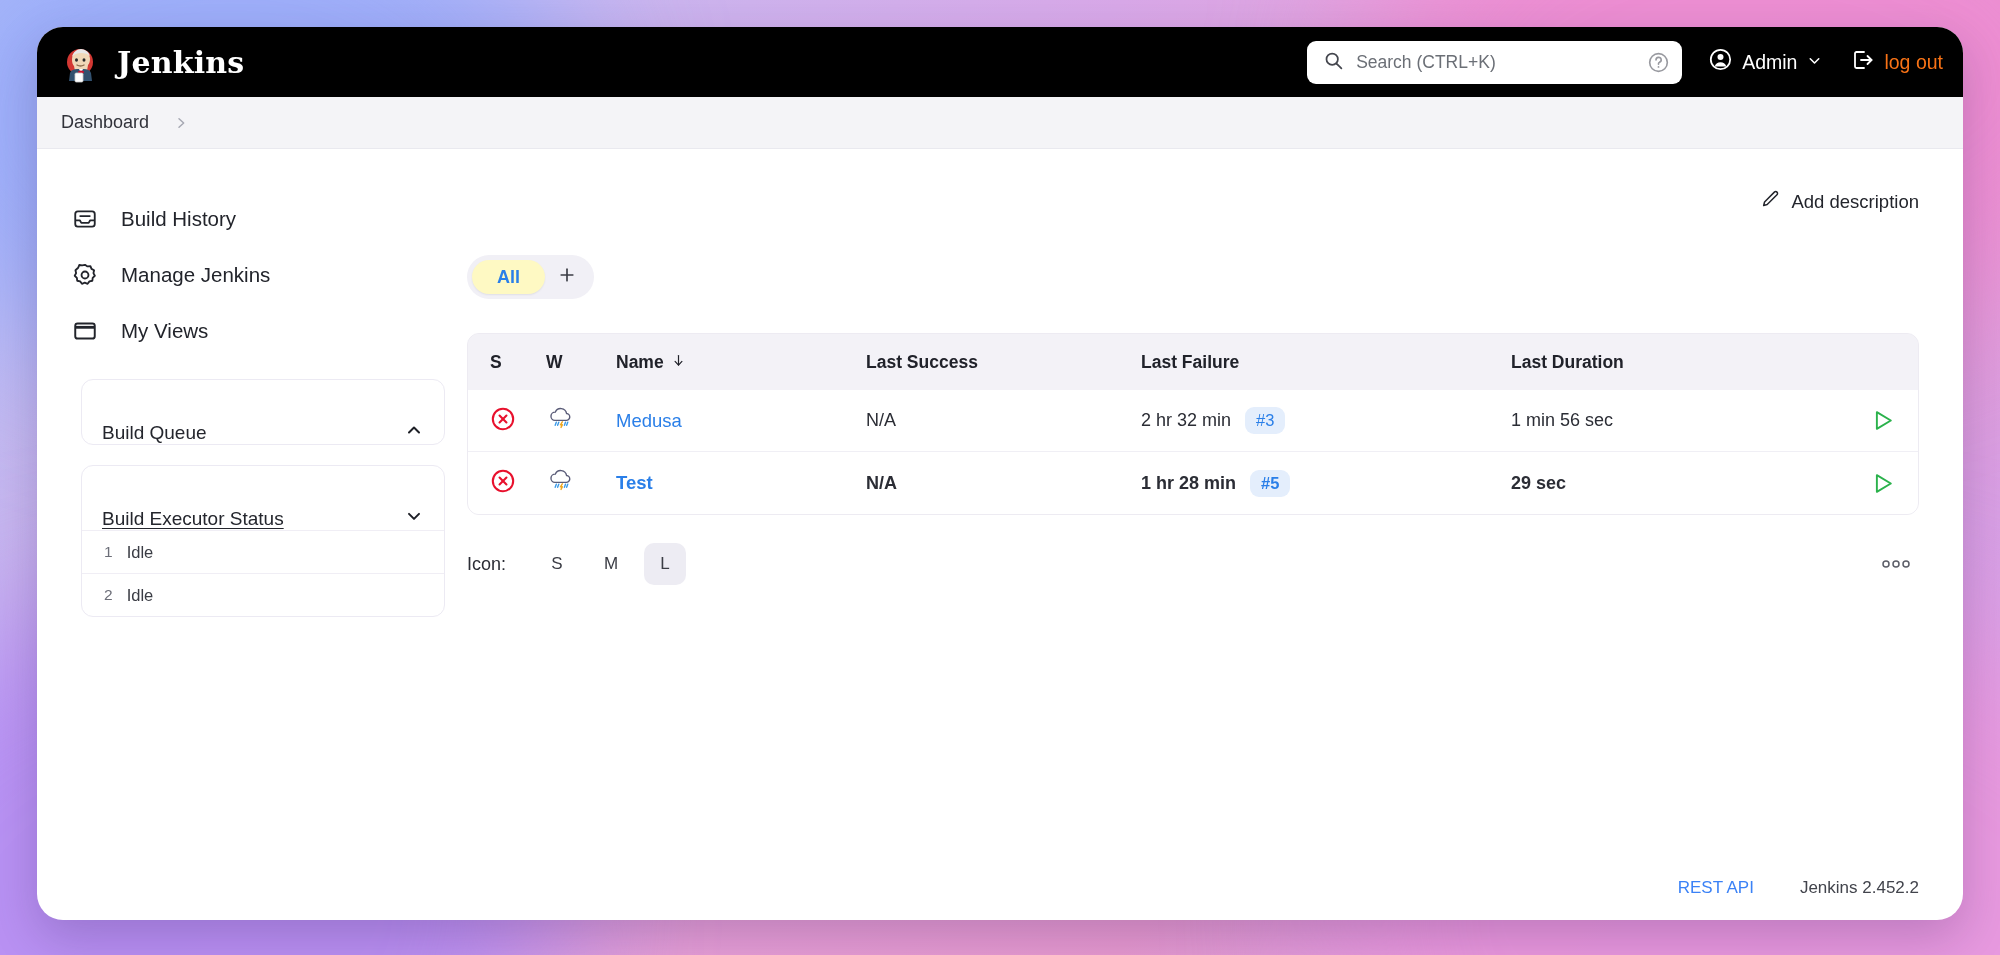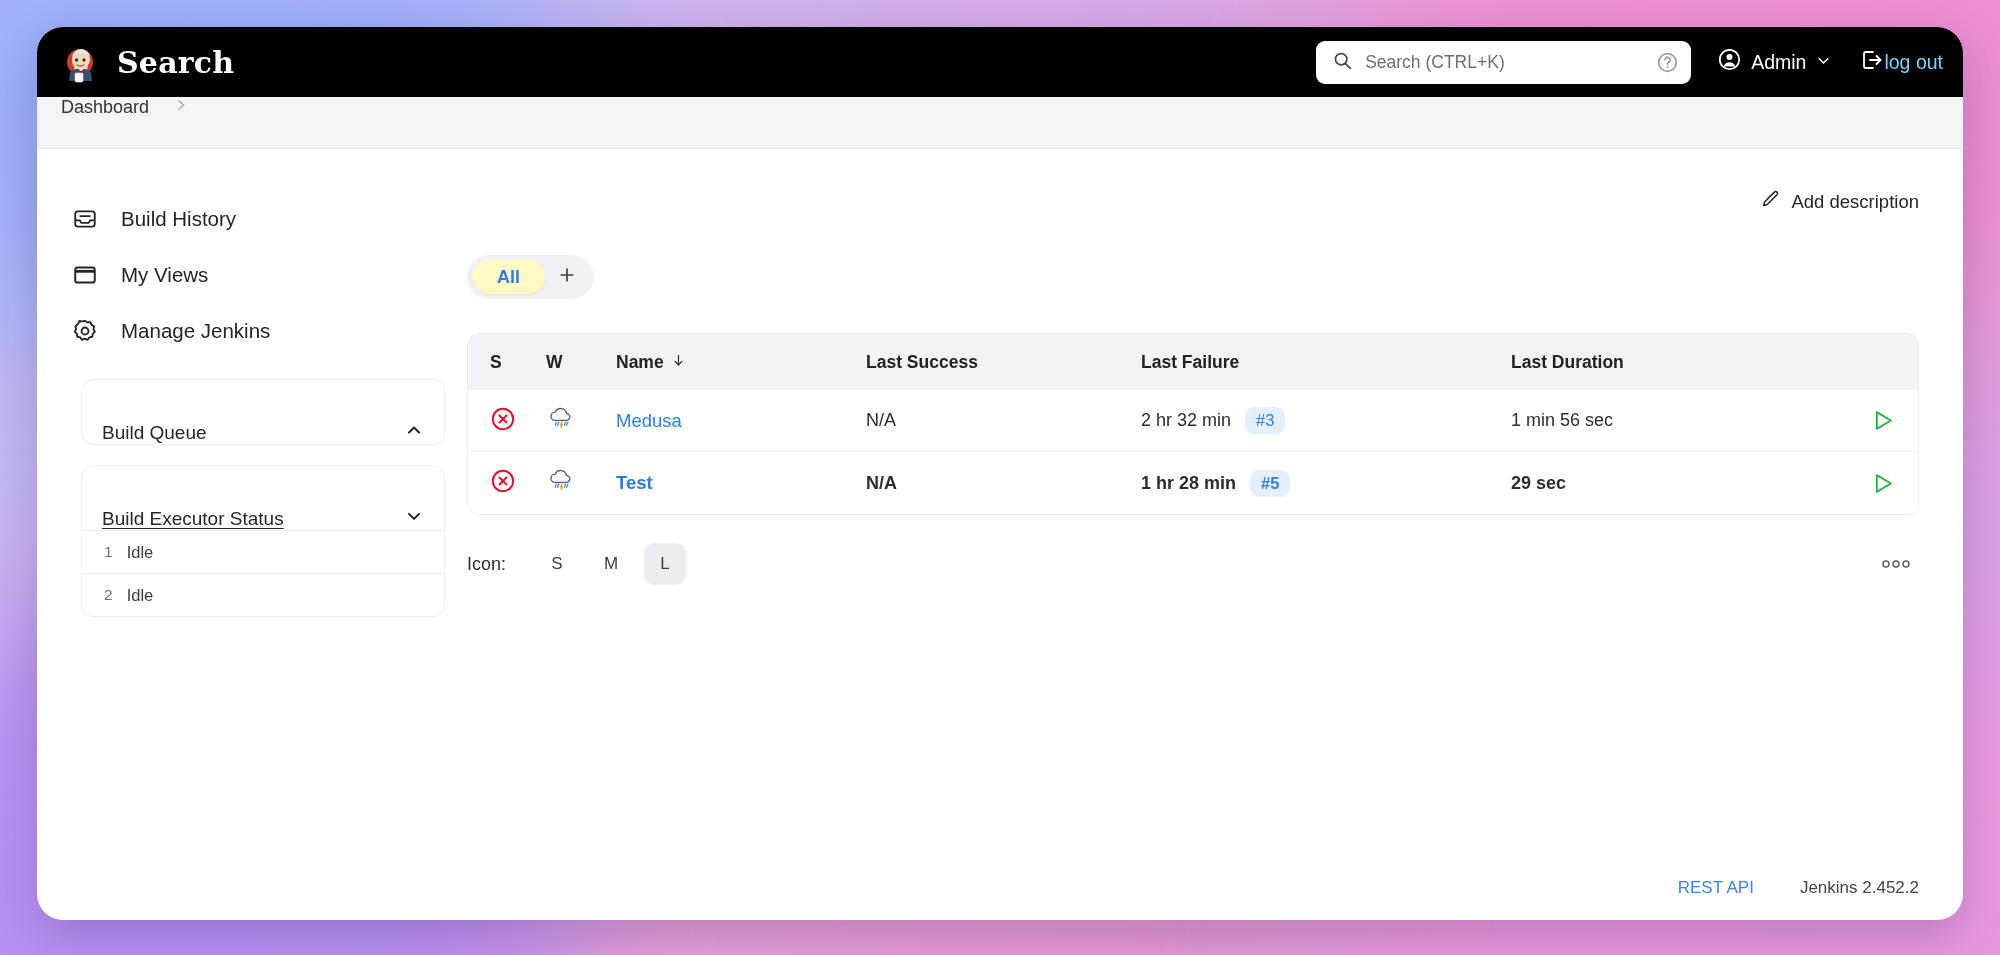--- a/index.html
+++ b/index.html
@@ -72,31 +72,32 @@
   .search-placeholder { color: #6b6f76; font-size: 17.5px; flex: 1; }
   .search-help { opacity: .62; display: flex; }
 
   .user-menu {
     display: flex; align-items: center; gap: 9px;
     color: #ffffff; font-size: 19.5px;
     margin-right: 28px;
     cursor: pointer;
   }
   .logout-link {
-    display: flex; align-items: center; 
-    color: #7dd3fc; font-size: 19.5px;
+    display: flex; align-items: center; gap: 9px;
+    color: #f97316; font-size: 19.5px;
     cursor: pointer;
   }
 
   
   .breadcrumb-bar {
     height: 52px;
     background: #f4f4f7;
     border-bottom: 1px solid #e9e9ef;
     display: flex;
+    align-items: center;
     padding-left: 24px;
     gap: 24px;
     flex: 0 0 auto;
   }
   .crumb { color: #31323a; font-size: 18px; cursor: pointer; }
   .crumb-sep { color: #a6a8b3; display: flex; }
 
   
   .body-area { flex: 1; display: flex; min-height: 0; position: relative; }
 
@@ -283,21 +284,21 @@
           <path d="M13 17c1-5 5-8 9-8s8 3 9 7c-2-2-5-3-9-3s-7 1-9 4z" fill="#e8e8e8"></path>
           <ellipse cx="17.5" cy="20" rx="1.5" ry="1.8" fill="#2a2a2a"></ellipse>
           <ellipse cx="25" cy="20" rx="1.5" ry="1.8" fill="#2a2a2a"></ellipse>
           <path d="M18 25q3.5 2 7 0" stroke="#8a6a4a" stroke-width="1.4" fill="none" stroke-linecap="round"></path>
           <path d="M11 33c1-3 4-4 7-4h7c3 0 6 1 7 4l1 8H10z" fill="#32516f"></path>
           <path d="M20 29l2 4 2-4z" fill="#ffffff"></path>
           <ellipse cx="22" cy="32" rx="3" ry="1.6" fill="#c8102e"></ellipse>
           <rect x="16" y="33" width="8" height="9" rx="1.2" fill="#ffffff" stroke="#c9c9c9" stroke-width=".8"></rect>
         </svg>
       </span>
-      <span class="brand-title">Search</span>
+      <span class="brand-title">Jenkins</span>
     </div>
 
     <div class="header-spacer"></div>
 
     <div class="searchbox">
       <span>
         <svg width="21" height="21" viewBox="0 0 24 24" fill="none" stroke="#44464e" stroke-width="2" stroke-linecap="round">
           <circle cx="10.5" cy="10.5" r="6.5"></circle>
             <line x1="15.5" y1="15.5" x2="21" y2="21"></line>
         </svg>
@@ -360,36 +361,36 @@
             <rect x="3" y="5" width="18" height="14" rx="2.4"></rect>
             <path d="M3 13.2h4.2l1.4 2.4h6.8l1.4-2.4H21"></path>
             <line x1="7.6" y1="9.3" x2="16.4" y2="9.3" stroke-linecap="round"></line>
           </svg>
         </span>
         <span class="nav-label">Build History</span>
       </div>
 
       <div class="nav-item">
         <span class="nav-icon">
+          <svg width="26" height="26" viewBox="0 0 24 24" fill="none" stroke="#22242b" stroke-width="1.7" stroke-linejoin="round">
+            <path d="M12 2.6l2.3 1.5 2.7-.3 1 2.5 2.4 1.3-.6 2.7 1.3 2.4-2 1.9-.3 2.7-2.7.6-1.7 2.2-2.6-1-2.6 1-1.7-2.2-2.7-.6-.3-2.7-2-1.9 1.3-2.4-.6-2.7L5.7 5.3l1-2.5 2.7.3z"></path>
+            <circle cx="12" cy="12" r="3.2"></circle>
+          </svg>
+        </span>
+        <span class="nav-label">Manage Jenkins</span>
+      </div>
+
+      <div class="nav-item">
+        <span class="nav-icon">
           <svg width="26" height="26" viewBox="0 0 24 24" fill="none" stroke="#22242b" stroke-width="1.8">
             <rect x="3" y="5" width="18" height="14" rx="2.2"></rect>
             <line x1="3" y1="8.6" x2="21" y2="8.6" stroke-width="2.6"></line>
           </svg>
         </span>
         <span class="nav-label">My Views</span>
-      </div>
-
-      <div class="nav-item">
-        <span class="nav-icon">
-          <svg width="26" height="26" viewBox="0 0 24 24" fill="none" stroke="#22242b" stroke-width="1.7" stroke-linejoin="round">
-            <path d="M12 2.6l2.3 1.5 2.7-.3 1 2.5 2.4 1.3-.6 2.7 1.3 2.4-2 1.9-.3 2.7-2.7.6-1.7 2.2-2.6-1-2.6 1-1.7-2.2-2.7-.6-.3-2.7-2-1.9 1.3-2.4-.6-2.7L5.7 5.3l1-2.5 2.7.3z"></path>
-            <circle cx="12" cy="12" r="3.2"></circle>
-          </svg>
-        </span>
-        <span class="nav-label">Manage Jenkins</span>
       </div>
 
       <div class="panel">
         <div class="panel-head">
           <span class="panel-title">Build Queue</span>
           <span>
             <svg width="20" height="20" viewBox="0 0 24 24" fill="none" stroke="#1d1f26" stroke-width="2.4" stroke-linecap="round" stroke-linejoin="round">
               <polyline points="6,15 12,9 18,15"></polyline>
             </svg>
           </span>

